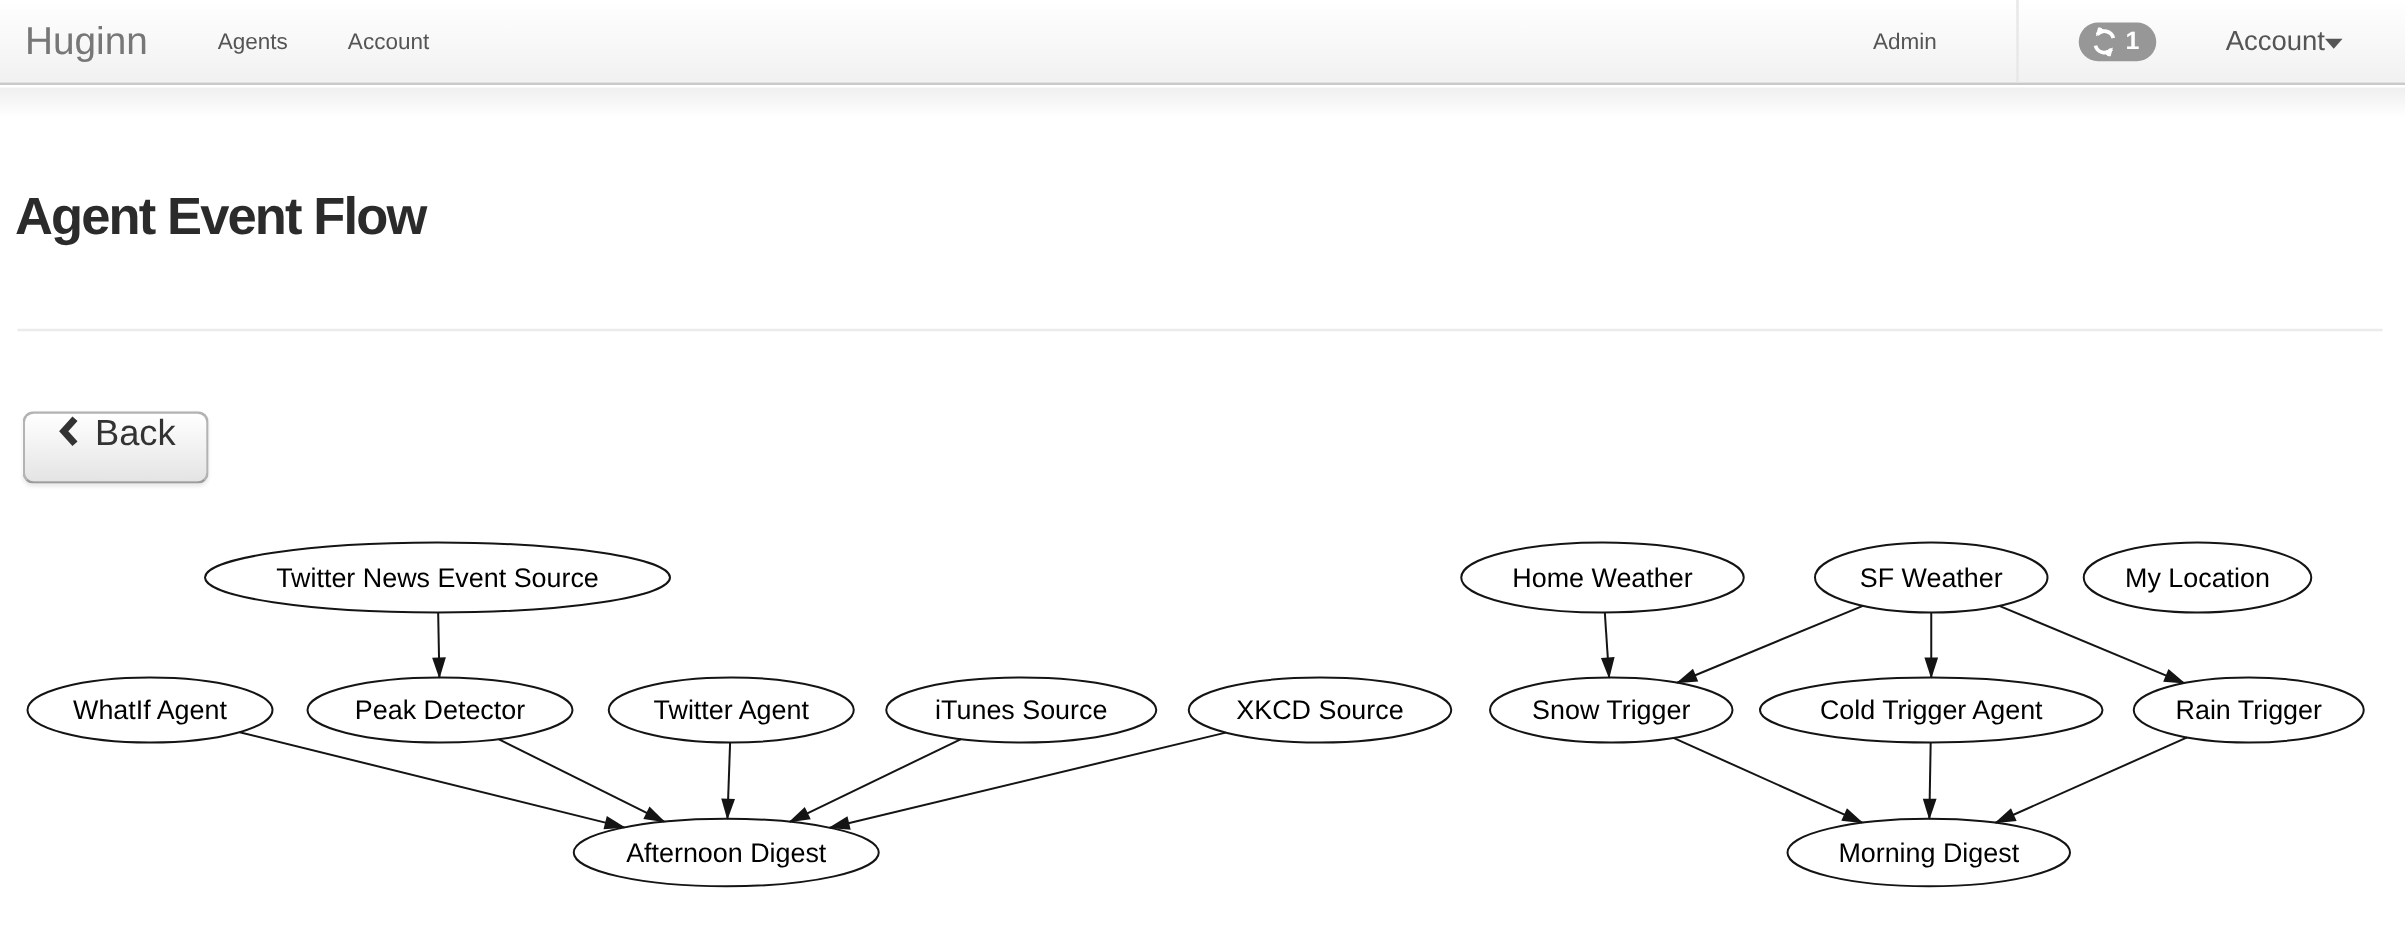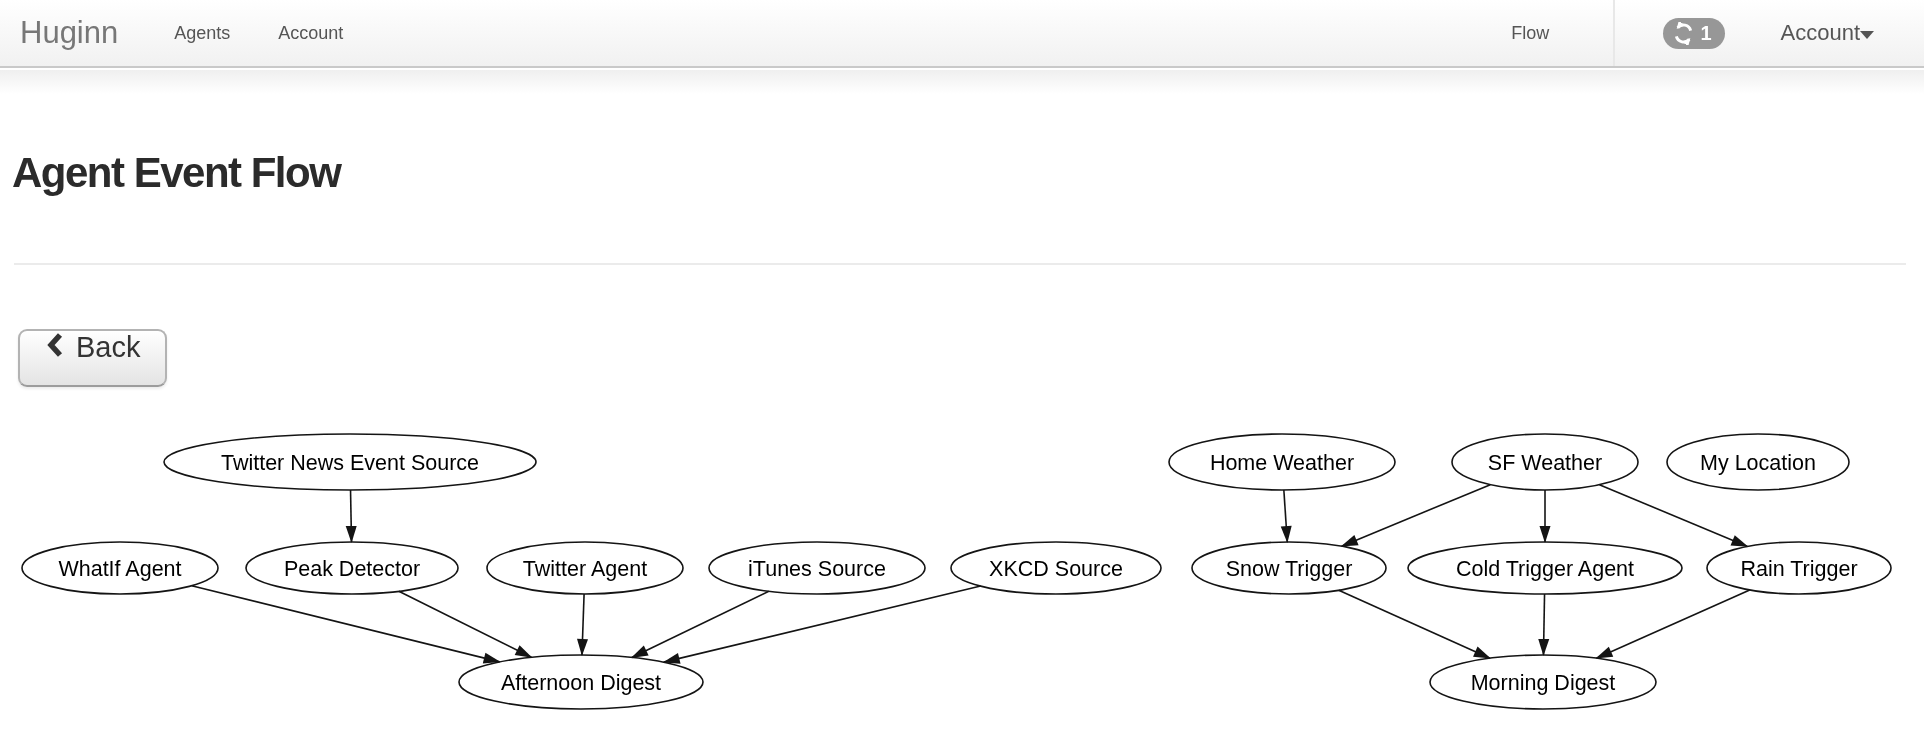--- a/index.html
+++ b/index.html
@@ -61,21 +61,21 @@
 
 <div class="page">
 
   <div class="navbar">
     <a class="brand">Huginn</a>
     <div class="nav-links">
       <a class="nav-link">Agents</a>
       <a class="nav-link">Account</a>
     </div>
     <div class="nav-right">
-      <a class="nav-link">Flow</a>
+      <a class="nav-link">Admin</a>
       <div class="nav-divider"></div>
       <div class="queue-badge">
         <span style="display:flex;">
           <svg width="23" height="23" viewBox="0 0 20 20">
             <defs>
               <marker id="warrow" markerUnits="userSpaceOnUse" markerWidth="9" markerHeight="9" refX="5.5" refY="3.2" orient="auto">
                 <path d="M0,0 L7,3.2 L0,6.4 Z" fill="#ffffff"></path>
               </marker>
             </defs>
             <path d="M16.2 7.4 A 6.4 6.4 0 0 0 5.0 5.0" fill="none" stroke="#ffffff" stroke-width="2.6" marker-end="url(#warrow)"></path>

